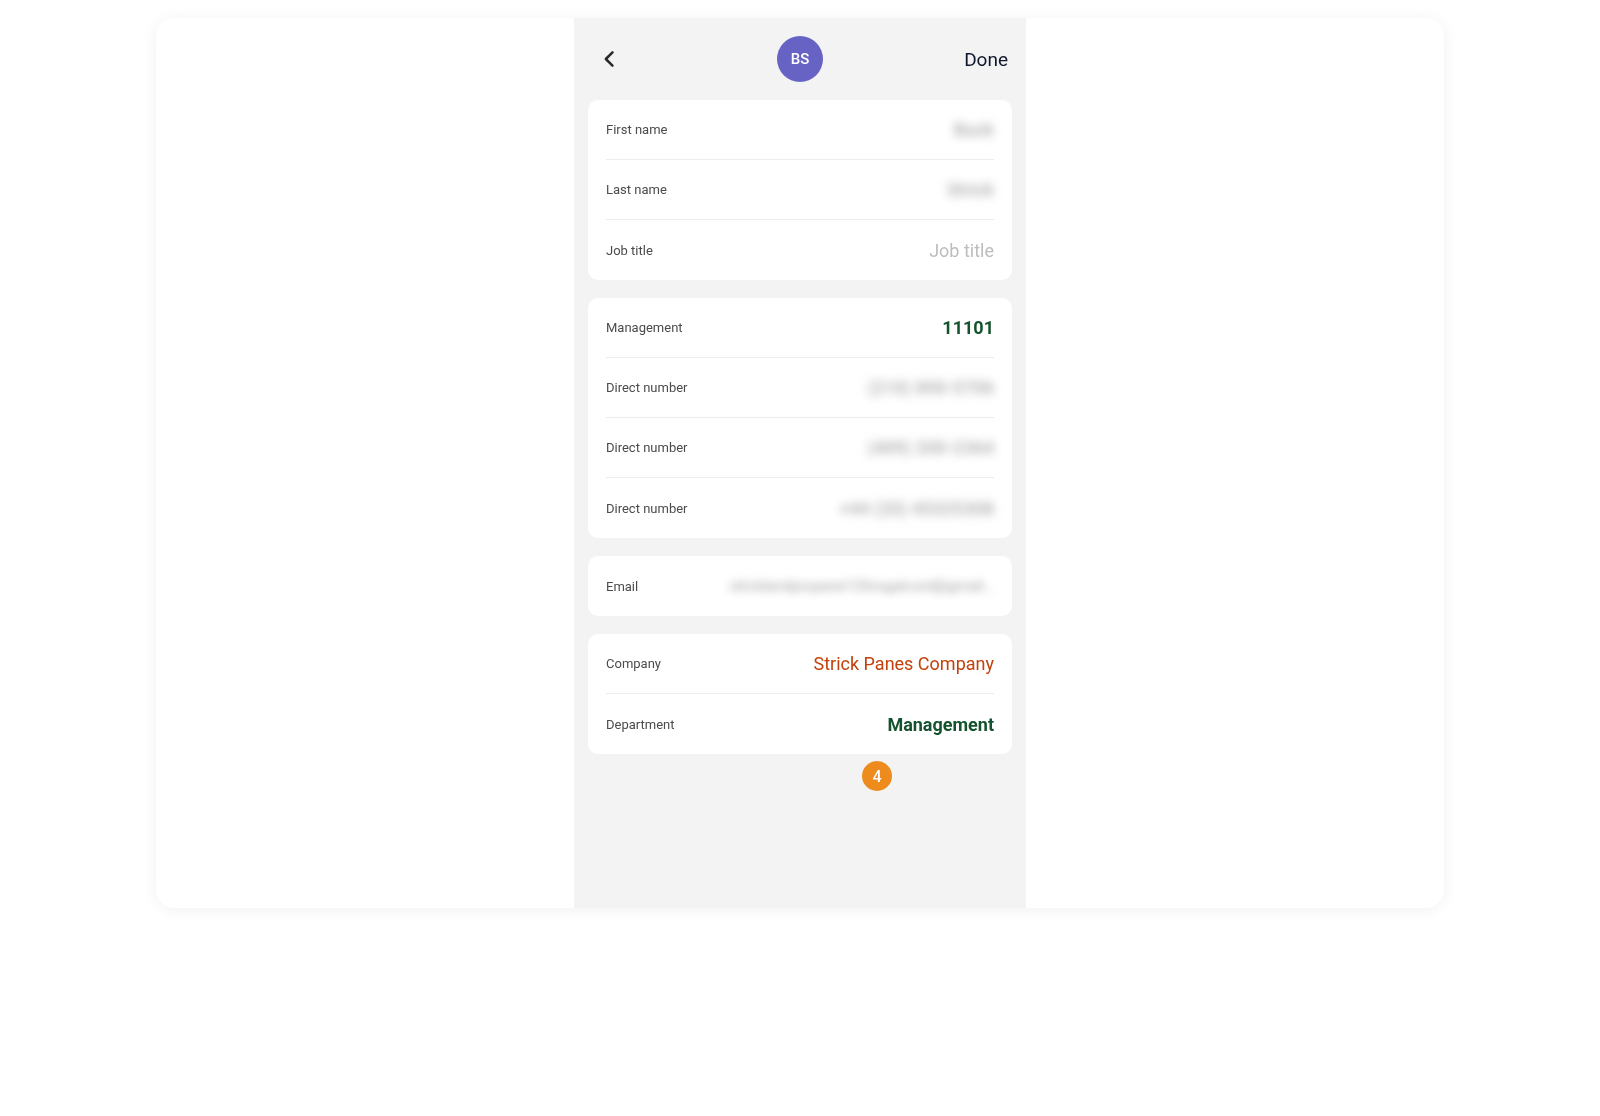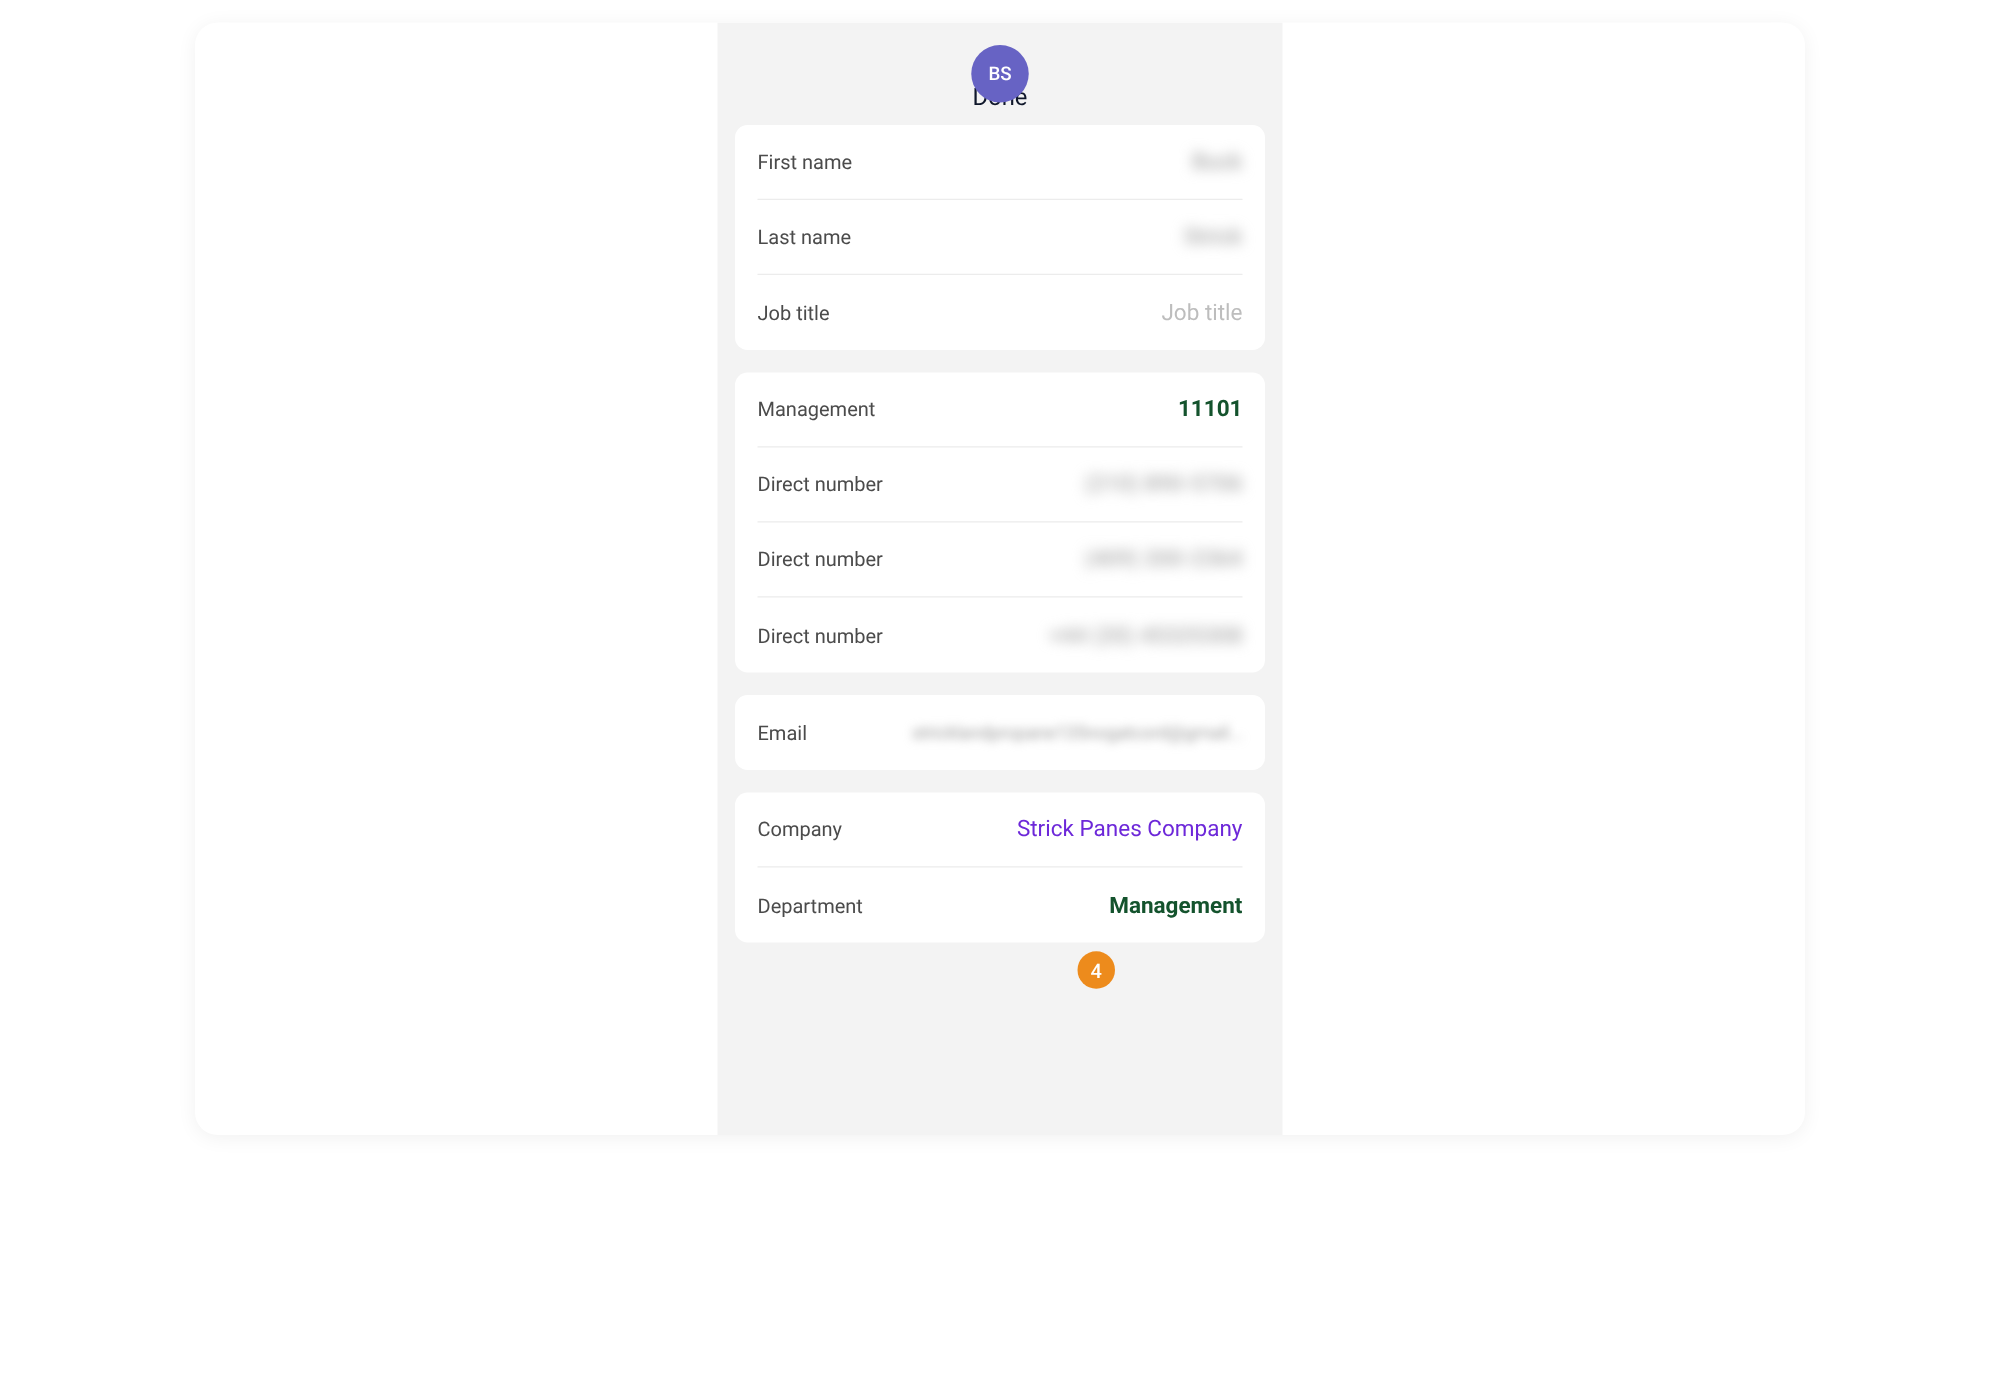--- a/index.html
+++ b/index.html
@@ -32,24 +32,23 @@
       height: 890px;
       background: #f3f3f3;
       display: flex;
       flex-direction: column;
       position: relative;
     }
     .top-bar {
       height: 82px;
       display: flex;
       align-items: center;
-      justify-content: center;
+      justify-content: space-between;
       padding: 0 18px;
       position: relative;
-      flex-direction: column;
     }
     .back-btn {
       width: 36px;
       height: 36px;
       display: flex;
       align-items: center;
       justify-content: center;
       cursor: pointer;
       color: #2a2a2a;
     }
@@ -95,24 +94,24 @@
       justify-content: space-between;
       align-items: center;
       min-height: 60px;
       border-bottom: 1px solid #ececec;
     }
     .row:last-child {
       border-bottom: none;
     }
     .row-label {
       color: #4b4b4b;
-      font-size: 16px;
+      font-size: 13px;
     }
     .row-value {
-      color: #6d28d9;
+      color: #c2410c;
       font-size: 18px;
       text-align: right;
     }
     .row-value.dark {
       color: #14532d;
       font-weight: 700;
     }
     .row-value.placeholder {
       color: #bdbdbd;
     }

